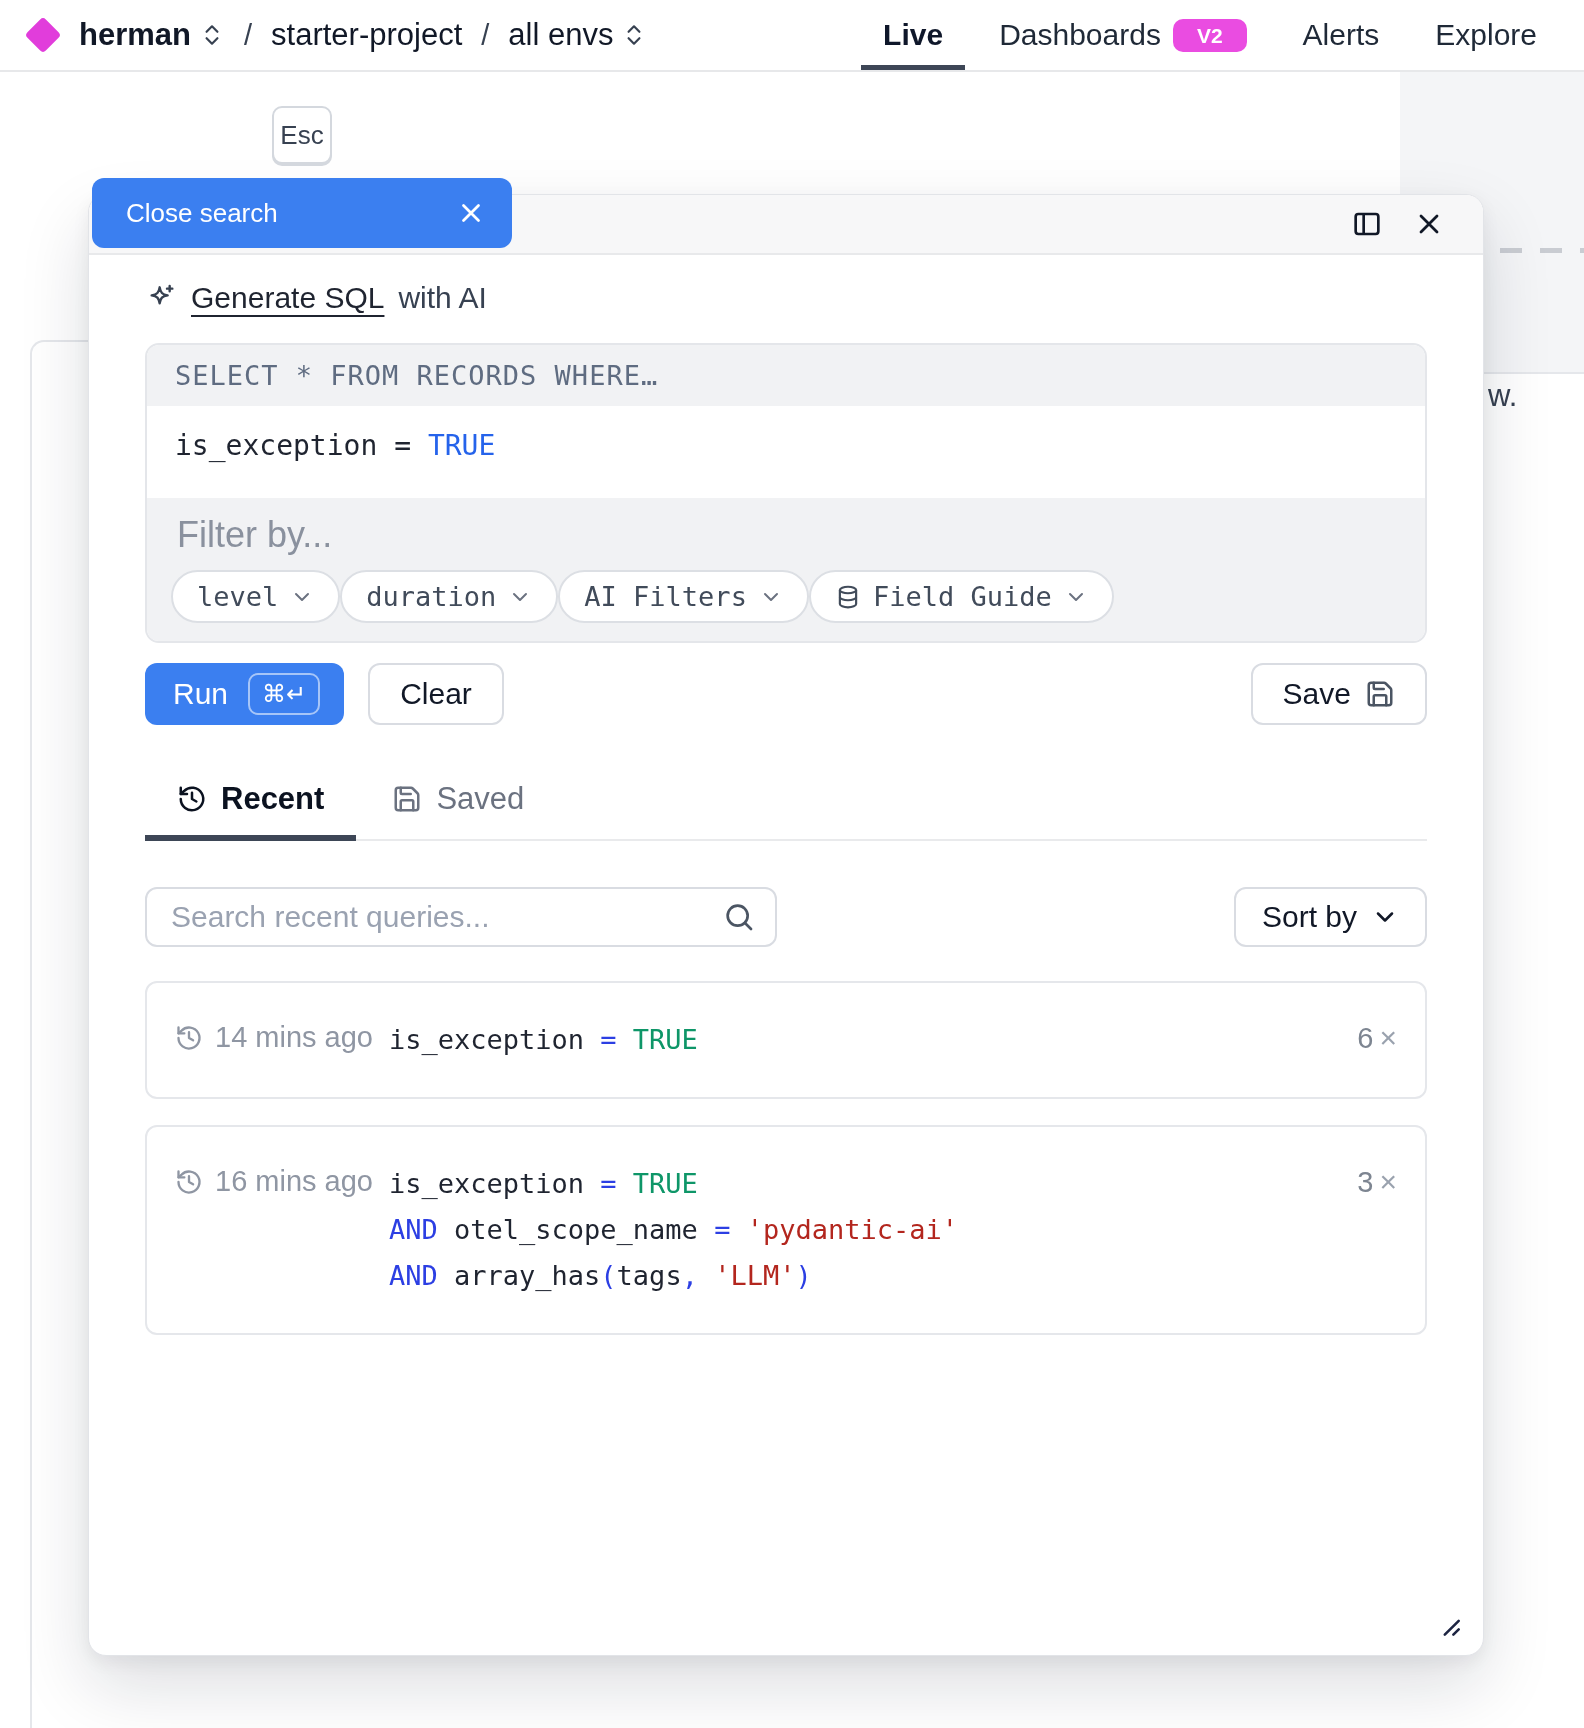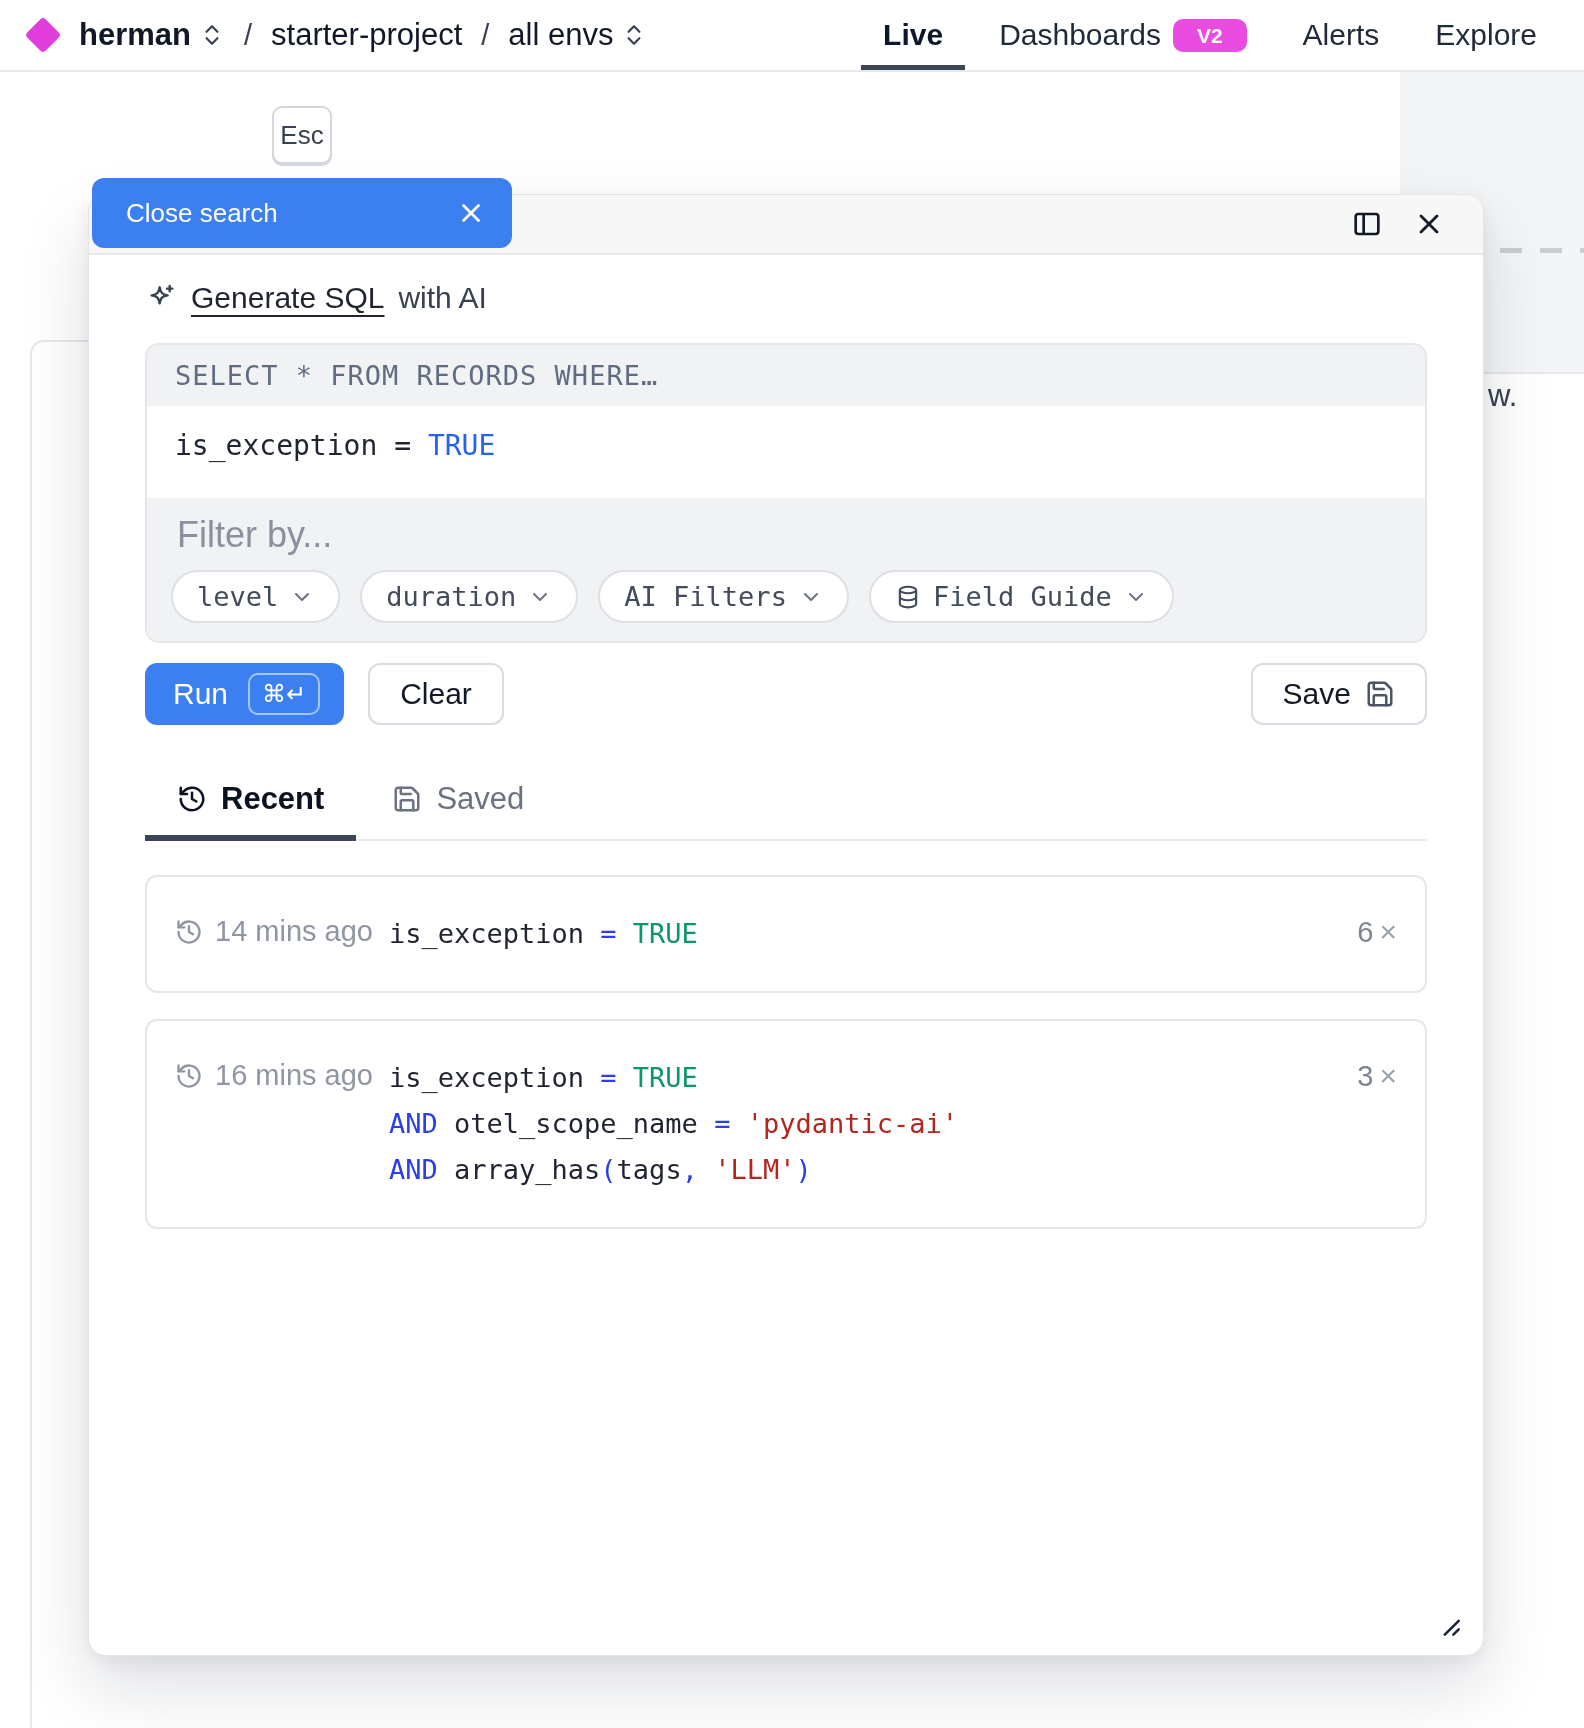--- a/index.html
+++ b/index.html
@@ -59,21 +59,21 @@
   .modal-body { padding:0 56px; }
 
   .gen-row { margin-top:26px; display:flex; align-items:center; gap:14px; font-size:30px; color:#374151; }
   .gen-link { color:#1f2430; text-decoration:underline; text-underline-offset:7px; text-decoration-thickness:2px; cursor:pointer; }
 
   .editor { margin-top:28px; border:2px solid #e4e6ea; border-radius:14px; overflow:hidden; }
   .editor-head { background:#f1f2f4; padding:15px 28px; font-size:27px; color:#5f6c81; letter-spacing:1px; }
   .editor-code { background:#fff; padding:20px 28px; font-size:28px; line-height:40px; min-height:92px; cursor:text; }
   .editor-filter { background:#f1f2f4; padding:16px 24px 18px; }
   .filter-label { font-size:36px; color:#8a919e; padding-left:6px; }
-  .pill-row { display:flex; gap:20px; margin-top:14px; }
+  .pill-row { display:flex; margin-top:14px; }
   .pill { display:inline-flex; align-items:center; gap:12px; background:#fff; border:2px solid #dcdfe4;
     border-radius:999px; padding:9px 24px; font-size:27px; color:#414b5a; cursor:pointer;
     font-family:"DejaVu Sans Mono", monospace; white-space:nowrap; }
 
   .btn-row { margin-top:20px; display:flex; align-items:center; gap:24px; }
   .btn { height:62px; border-radius:12px; display:inline-flex; align-items:center; font-size:30px; cursor:pointer; }
   .btn-run { background:#3b7ff0; color:#fff; padding:0 24px 0 28px; gap:20px; }
   .kbd-badge { border:2px solid rgba(255,255,255,.55); border-radius:10px; padding:5px 12px; font-size:24px; }
   .btn-plain { background:#fff; border:2px solid #d9dce2; color:#111827; padding:0 30px; gap:14px; }
   .btn-save { margin-left:auto; }
@@ -301,20 +301,39 @@
           <svg width="30" height="30" viewBox="0 0 24 24" fill="none" stroke="#6b7280" stroke-width="2" stroke-linecap="round" stroke-linejoin="round">
               <path d="M15.2 3H5a2 2 0 0 0-2 2v14a2 2 0 0 0 2 2h14a2 2 0 0 0 2-2V8.8a2 2 0 0 0-.6-1.4l-3.8-3.8a2 2 0 0 0-1.4-.6z"></path>
               <path d="M17 21v-7a1 1 0 0 0-1-1H8a1 1 0 0 0-1 1v7"></path>
               <path d="M7 3v4a1 1 0 0 0 1 1h7"></path>
             </svg>
         </span>
         <span>Saved</span>
       </div>
     </div>
 
+    <div class="search-row">
+      <div class="search-box">
+        <input class="search-input" type="text" placeholder="Search recent queries..." style="">
+        <span class="search-icon">
+          <svg width="32" height="32" viewBox="0 0 24 24" fill="none" stroke="#4b5563" stroke-width="2" stroke-linecap="round">
+              <circle cx="11" cy="11" r="7.5"></circle>
+              <path d="m21 21-4.5-4.5"></path>
+            </svg>
+        </span>
+      </div>
+      <div class="sort-btn">
+        <span>Sort by</span>
+        <span>
+          <svg width="28" height="28" viewBox="0 0 24 24" fill="none" stroke="#111827" stroke-width="2.2" stroke-linecap="round" stroke-linejoin="round">
+              <path d="m6 9 6 6 6-6"></path>
+            </svg>
+        </span>
+      </div>
+    </div>
 
     <div class="query-row row-1">
       <div class="row-meta">
         <span>
           <svg width="28" height="28" viewBox="0 0 24 24" fill="none" stroke="#8f96a3" stroke-width="2" stroke-linecap="round" stroke-linejoin="round">
               <path d="M3 12a9 9 0 1 0 2.64-6.36L3 8"></path>
               <path d="M3 3v5h5"></path>
               <path d="M12 7v5l3.5 2"></path>
             </svg>
         </span>

